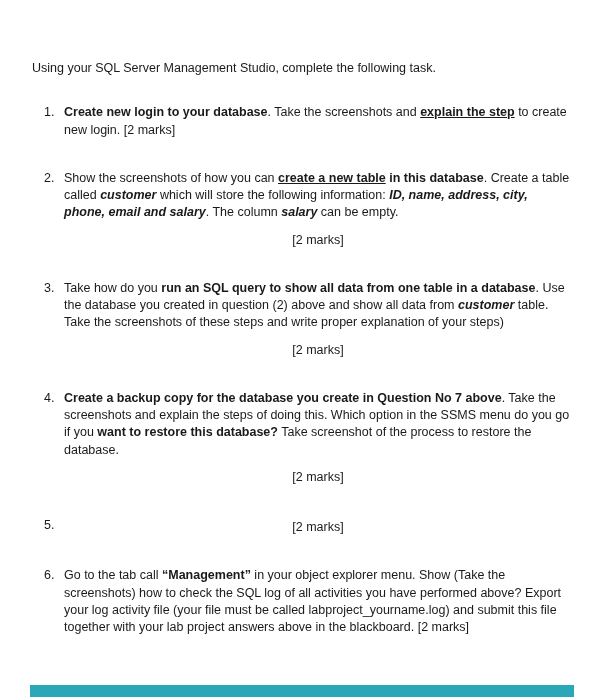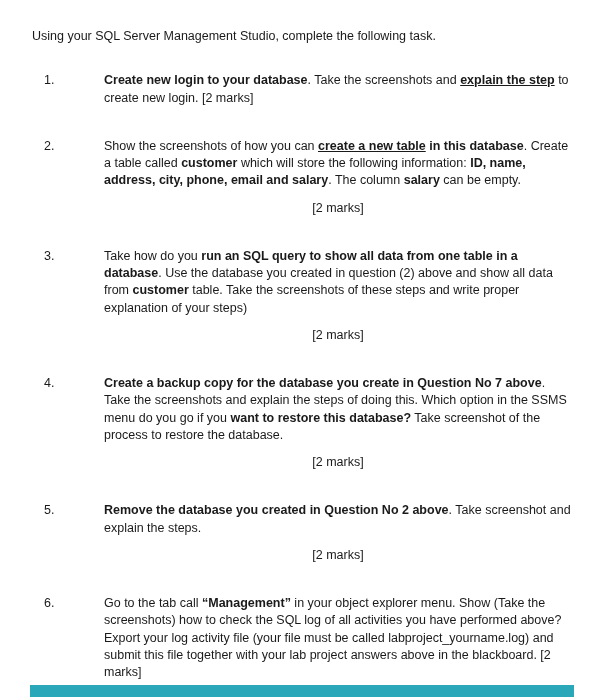--- a/index.html
+++ b/index.html
@@ -15,38 +15,39 @@
     width: 602px;
     height: 700px;
     background: #ffffff;
     padding: 28px 30px 0 32px;
     overflow: hidden;
     font-size: 12.5px;
     line-height: 1.38;
   }
   .intro {
     margin-bottom: 27px;
+    margin-top: 32px;
   }
   .item {
     display: flex;
     margin-bottom: 31px;
     padding-left: 12px;
   }
   .item:last-child { margin-bottom: 0; }
   .num {
     width: 20px;
     flex-shrink: 0;
   }
-  .content { flex: 1; margin-left: 40px; }
+  .content { flex: 1; }
   .content p { margin: 0 0 10px 0; }
   .content p:last-child { margin-bottom: 0; }
   .content p.marks { margin-top: 2px; text-align: center; }
   .b  { font-weight: bold; }
   .bu { font-weight: bold; text-decoration: underline; }
-  .bi { font-weight: bold; }
+  .bi { font-weight: bold; font-style: italic; }
   .i  { }
   .footer-bar {
     position: absolute;
     left: 30px;
     right: 28px;
     bottom: 3px;
     height: 12px;
   }
 </style>
 </head>
@@ -83,21 +84,20 @@
     <span class="num">4.</span>
     <div class="content">
       <p><span class="b">Create a backup copy for the database you create in Question No 7 above</span><span>.  Take the screenshots and explain the steps of doing this. Which option in the SSMS menu do you go if you </span><span class="b">want to restore this database?</span><span> Take screenshot of the process to restore the database.</span></p>
       <p class="marks">[2 marks]</p>
     </div>
   </div>
 
   <div class="item">
     <span class="num">5.</span>
     <div class="content">
-      <p><span class="b">Remove the database you created in Question No 2 above</span><span>.  Take screenshot and explain the steps.</span></p>
       <p class="marks">[2 marks]</p>
     </div>
   </div>
 
   <div class="item">
     <span class="num">6.</span>
     <div class="content">
       <p><span>Go to the tab call </span><span class="b">“Management”</span><span> in your object explorer menu. Show (Take the screenshots) how to check the SQL log of all activities you have performed above? Export your log activity file (your file must be called </span><span class="i">labproject_yourname.log</span><span>) and submit this file together with your lab project answers above in the blackboard. [2 marks]</span></p>
     </div>
   </div>

